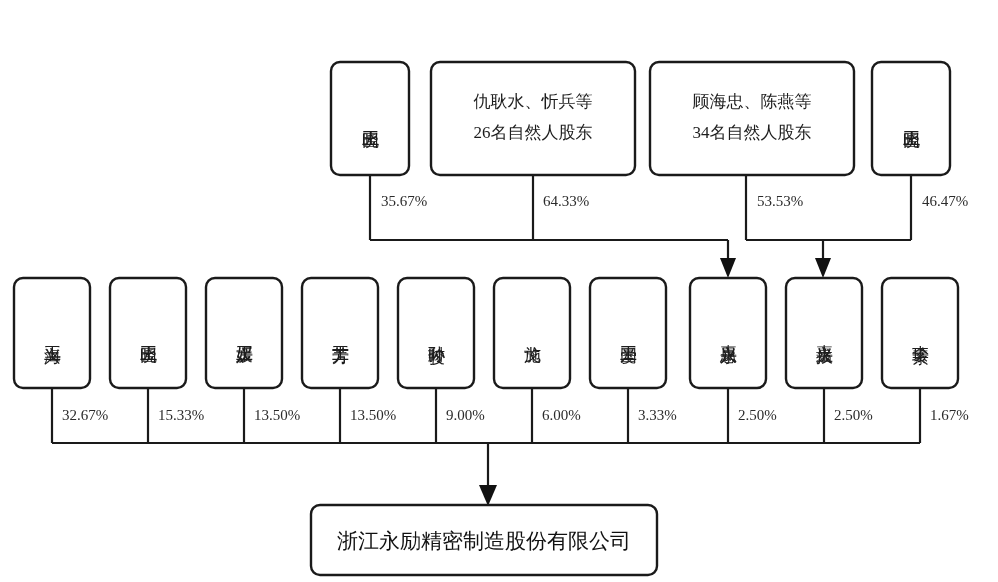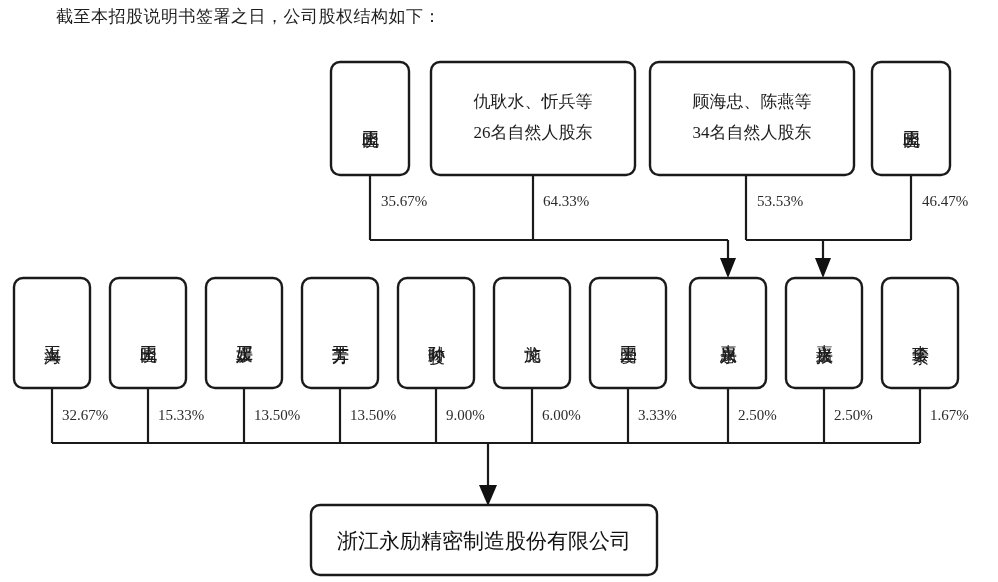--- a/index.html
+++ b/index.html
@@ -78,21 +78,20 @@
     letter-spacing: 1px;
     pointer-events: none;
     white-space: nowrap;
   }
 </style>
 </head>
 <body>
 
 <div id="page">
 
-  <div id="intro-text">截至本招股说明书签署之日，公司股权结构如下：</div>
 
   <svg id="diagram" width="998" height="582" viewBox="0 0 998 582">
 
     <g>
       <rect class="box-rect" x="331" y="62" width="78" height="113" rx="9" ry="9"></rect>
       <rect class="box-rect" x="431" y="62" width="204" height="113" rx="9" ry="9"></rect>
       <rect class="box-rect" x="650" y="62" width="204" height="113" rx="9" ry="9"></rect>
       <rect class="box-rect" x="872" y="62" width="78" height="113" rx="9" ry="9"></rect>
     </g>
 

